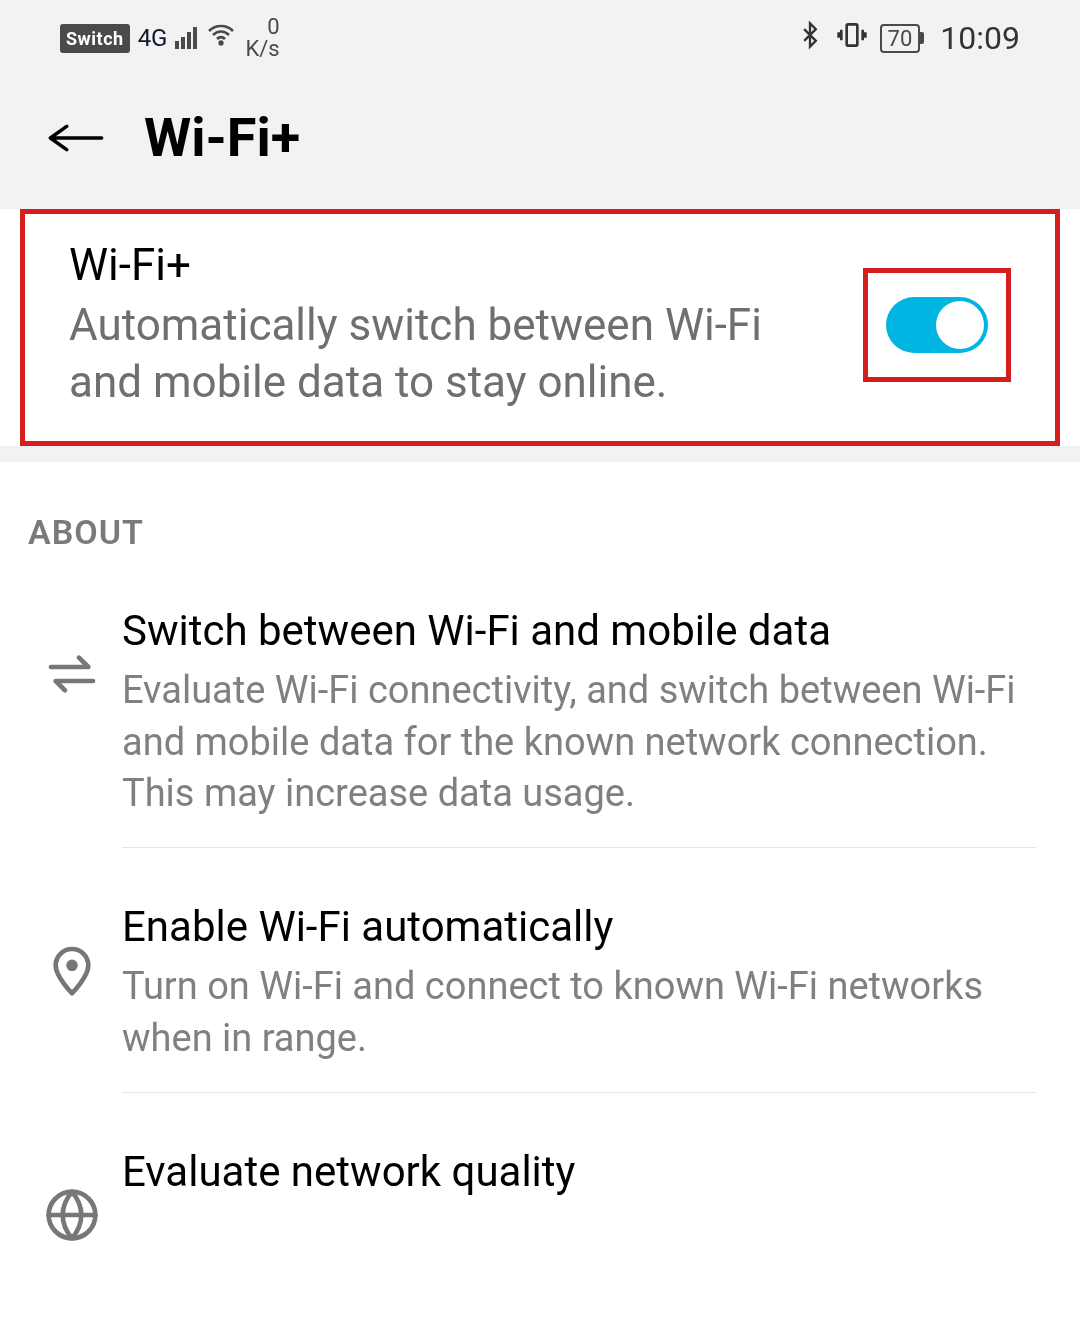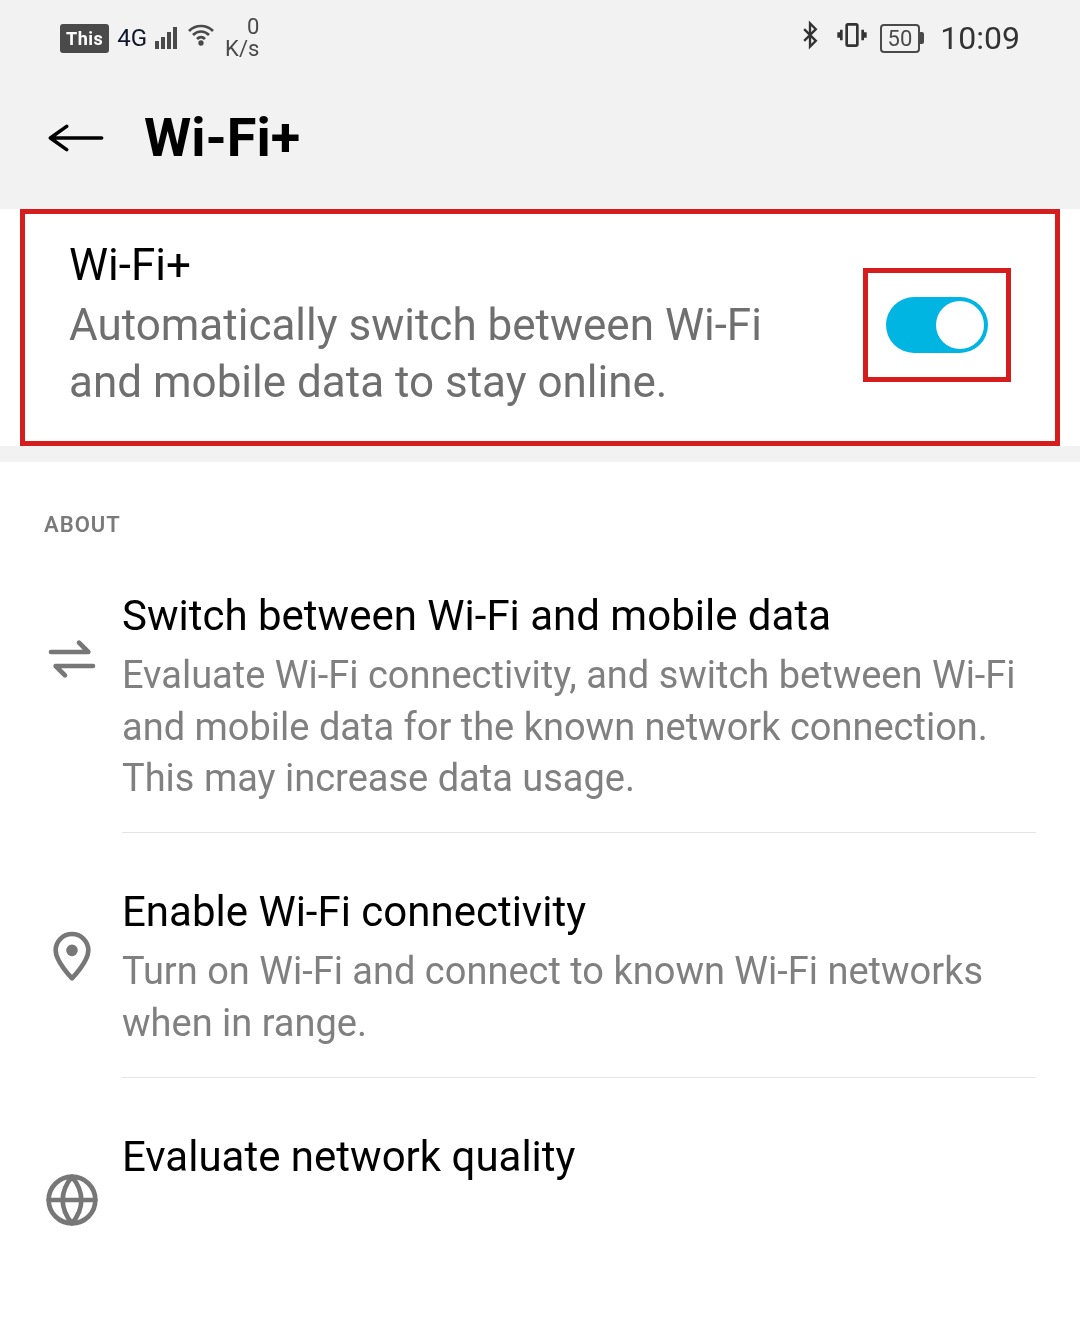--- a/index.html
+++ b/index.html
@@ -124,22 +124,22 @@
       width: 48px;
       height: 48px;
       border-radius: 50%;
       background: #fff;
     }
     .section-gap {
       height: 16px;
       background: #f2f2f2;
     }
     .section-header {
-      padding: 50px 44px 30px 44px;
-      font-size: 22px;
+      padding: 50px 44px 30px 28px;
+      font-size: 34px;
       font-weight: 600;
       color: #7a7a7a;
       letter-spacing: 1px;
       background: #fff;
     }
     .about-item {
       display: flex;
       align-items: flex-start;
       padding: 24px 44px 30px 44px;
       background: #fff;
@@ -166,21 +166,21 @@
       font-size: 38px;
       color: #808080;
       line-height: 1.35;
     }
   </style>
 </head>
 <body>
 
 <div class="status-bar">
   <div class="status-left">
-    <span class="volte-badge">This</span>
+    <span class="volte-badge">Switch</span>
     <span class="status-4g">4G</span>
     <span class="signal-bars">
         <span></span>
         <span></span>
         <span></span>
         <span></span>
       </span>
     <span class="wifi-icon">
       <svg viewBox="0 0 24 24" fill="none" stroke="#4a4a4a" stroke-width="2">
           <path d="M3 9c5-5 13-5 18 0"></path>
@@ -199,21 +199,21 @@
       <svg width="28" height="36" viewBox="0 0 24 24" fill="none" stroke="#333" stroke-width="2">
           <path d="M7 7l10 10-5 5V2l5 5L7 17"></path>
         </svg>
     </span>
     <span>
       <svg width="32" height="32" viewBox="0 0 24 24" fill="none" stroke="#333" stroke-width="2">
           <rect x="8" y="4" width="8" height="16" rx="1"></rect>
           <path d="M4 8v8M2 10v4M20 8v8M22 10v4"></path>
         </svg>
     </span>
-    <span class="battery-box">50</span>
+    <span class="battery-box">70</span>
     <span class="clock">10:09</span>
   </div>
 </div>
 
 <div class="header">
   <div class="back-arrow">
     <svg viewBox="0 0 48 24" fill="none" stroke="#000" stroke-width="3" stroke-linecap="round" stroke-linejoin="round">
       <path d="M16 2 L2 12 L16 22 M2 12 H46"></path>
     </svg>
   </div>
@@ -250,21 +250,21 @@
 </div>
 
 <div class="about-item">
   <div class="about-icon">
     <svg viewBox="0 0 24 24" fill="none" stroke="#777" stroke-width="2" stroke-linecap="round" stroke-linejoin="round">
       <path d="M12 22s7-7 7-12a7 7 0 10-14 0c0 5 7 12 7 12z"></path>
         <circle cx="12" cy="10" r="1.5" fill="#777"></circle>
     </svg>
   </div>
   <div class="about-text">
-    <div class="about-title">Enable Wi-Fi connectivity</div>
+    <div class="about-title">Enable Wi-Fi automatically</div>
     <div class="about-desc">Turn on Wi-Fi and connect to known Wi-Fi networks when in range.</div>
   </div>
 </div>
 
 <div class="about-item">
   <div class="about-icon">
     <svg viewBox="0 0 24 24" fill="none" stroke="#777" stroke-width="2" stroke-linecap="round" stroke-linejoin="round">
       <circle cx="12" cy="12" r="10"></circle>
         <path d="M2 12h20"></path>
         <path d="M12 2c2.5 3 4 7 4 10s-1.5 7-4 10c-2.5-3-4-7-4-10s1.5-7 4-10z"></path>

